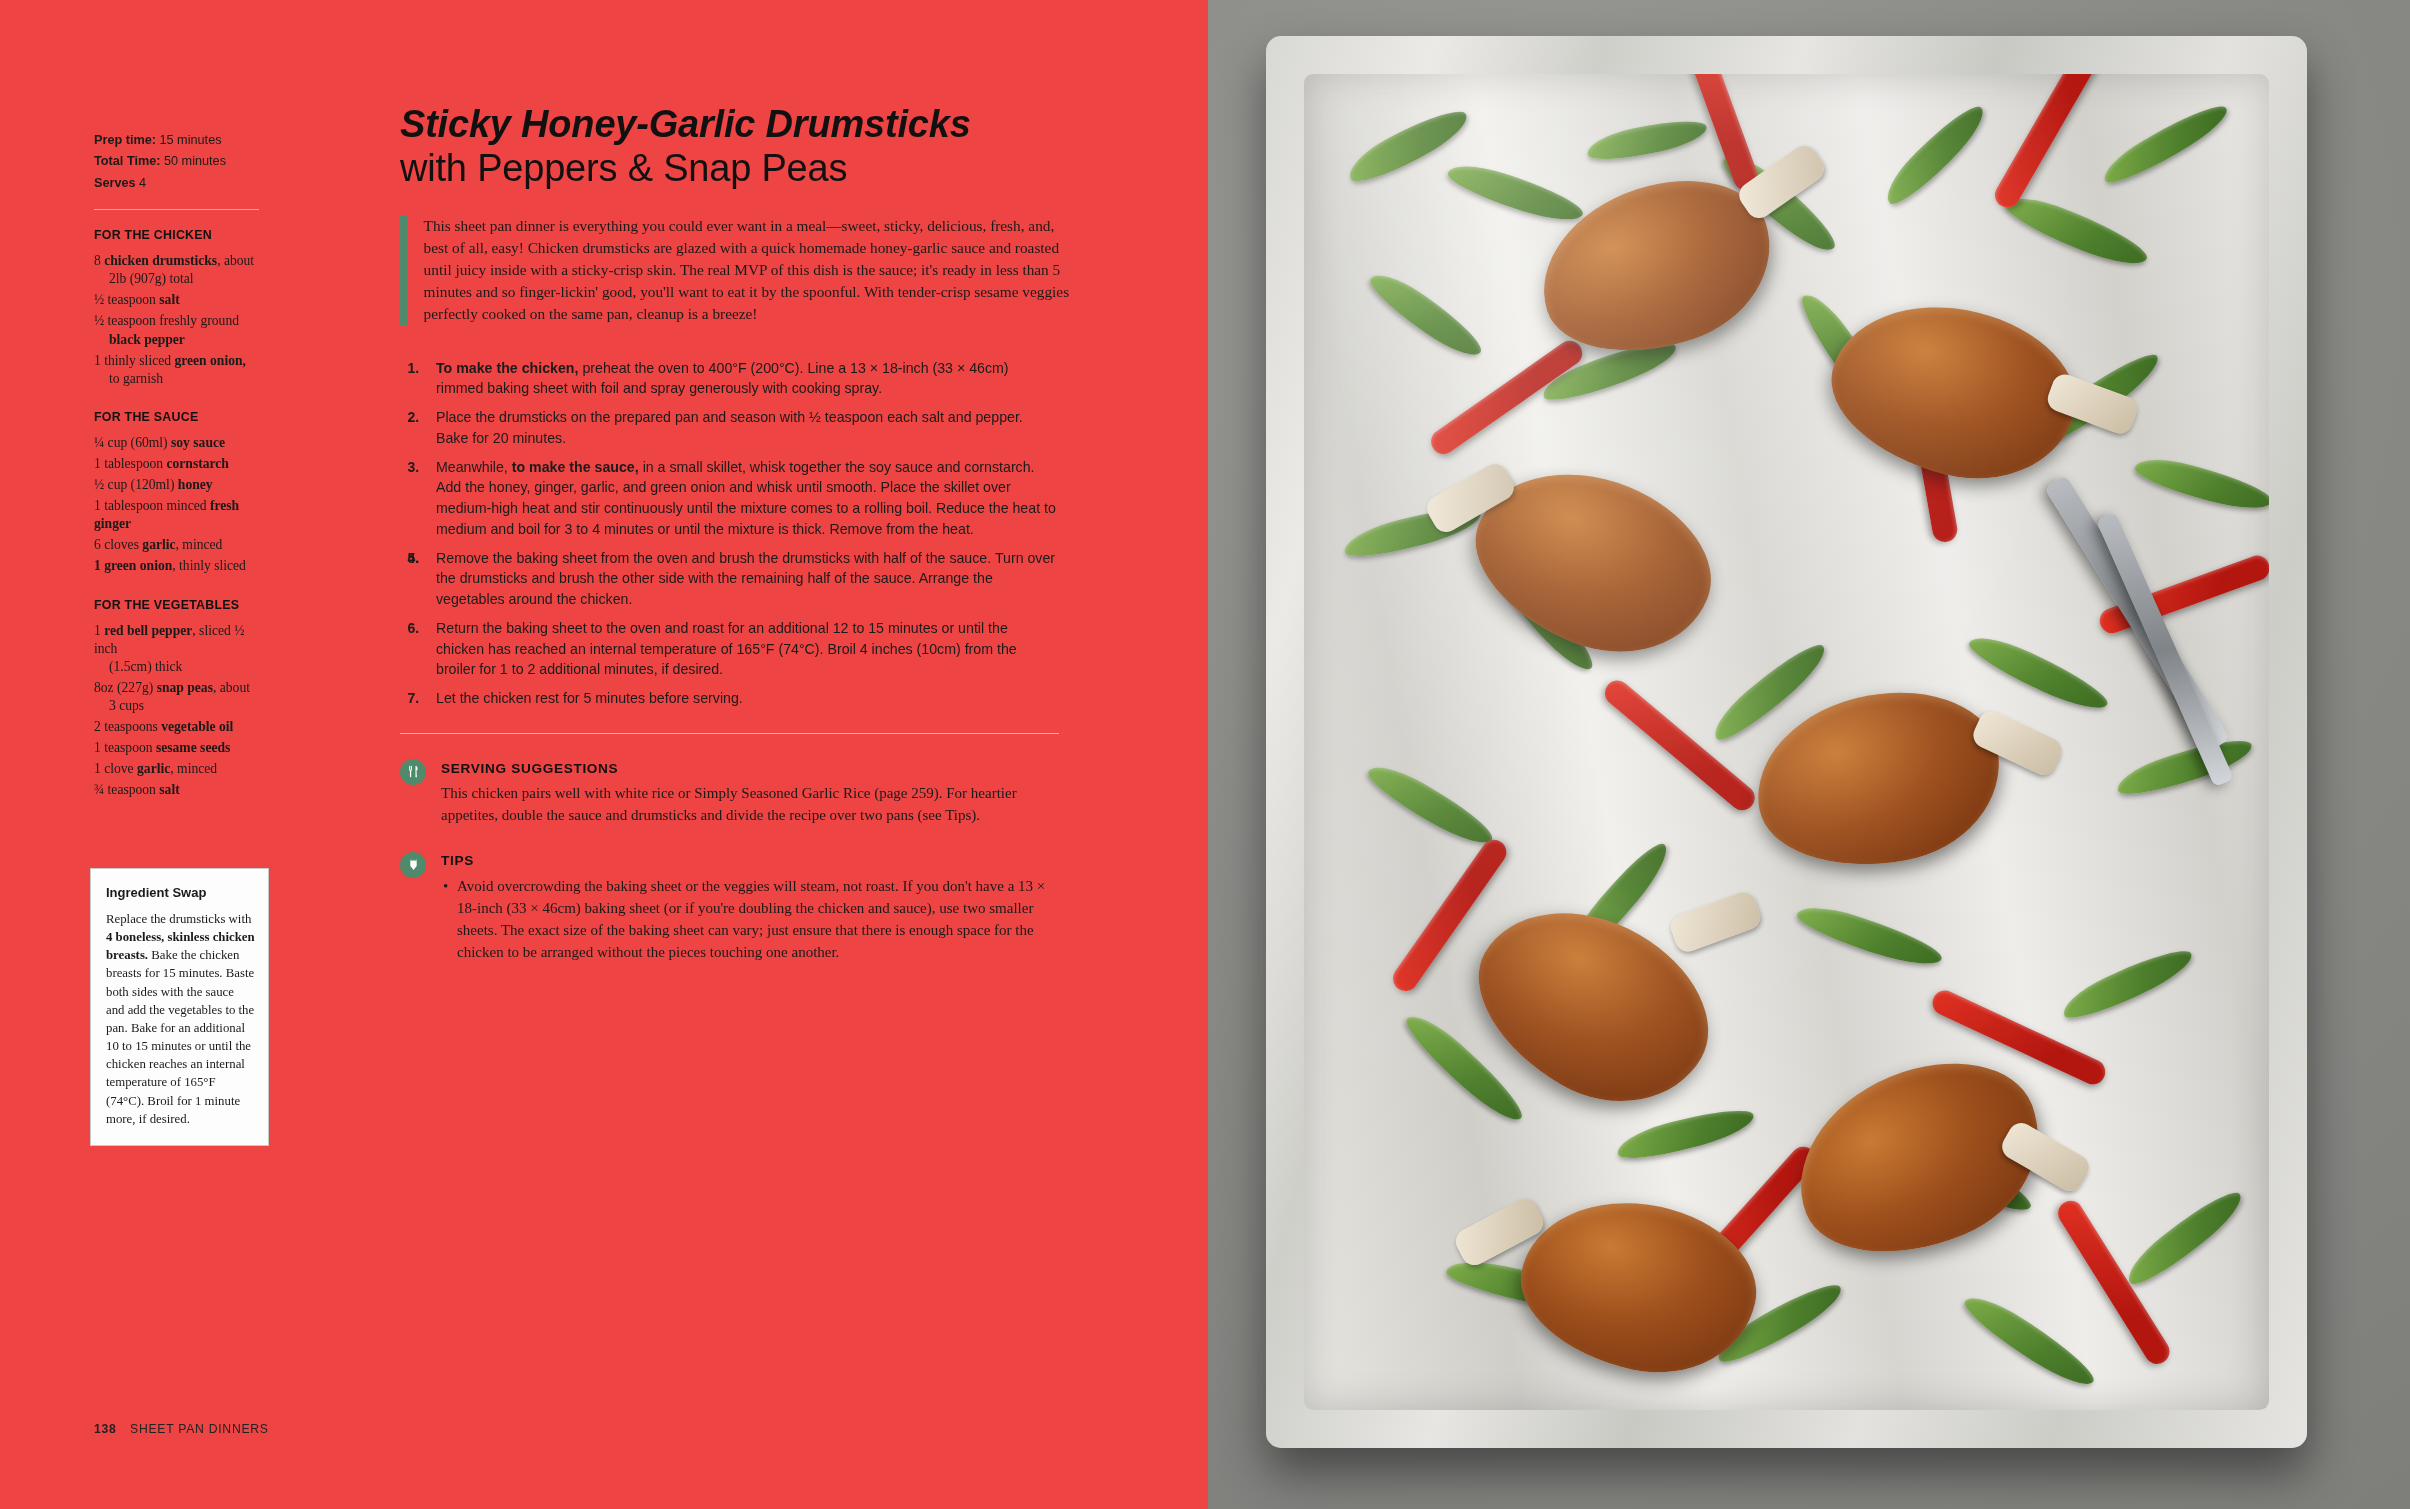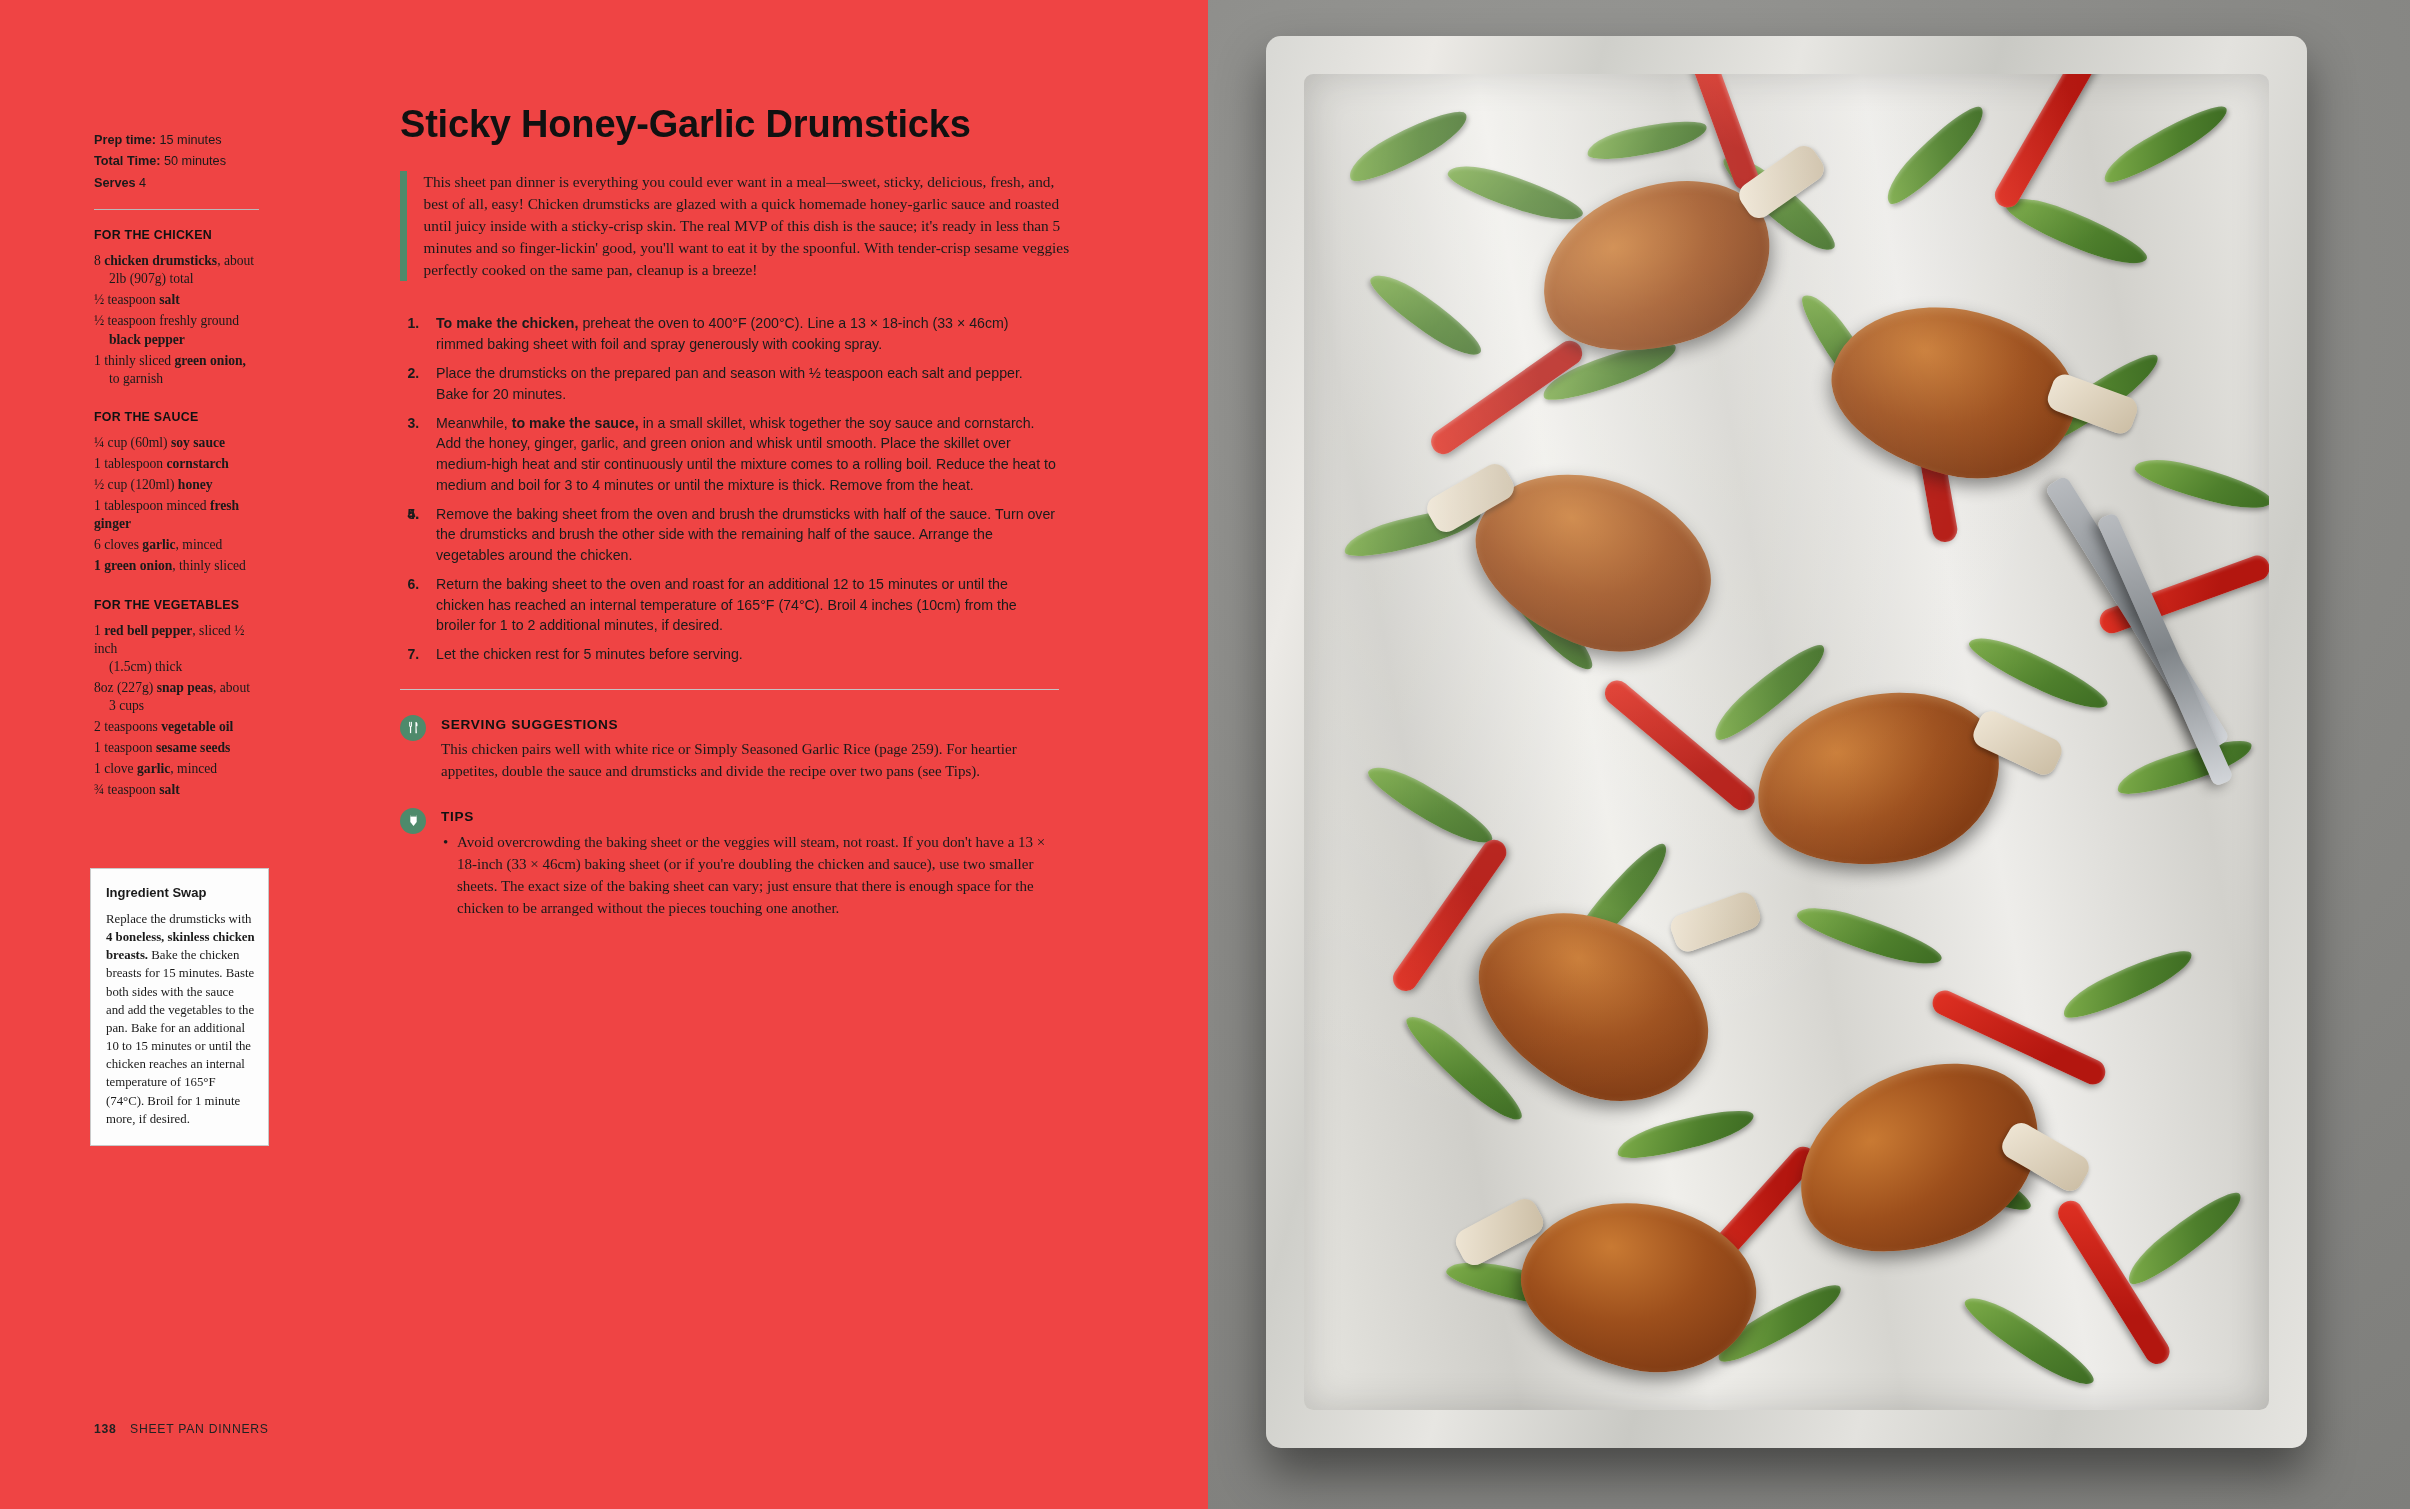--- a/index.html
+++ b/index.html
@@ -91,21 +91,21 @@
     left: 400px; top: 102px;
     width: 678px;
   }
   h1.recipe-title {
     font-family: "Liberation Sans", sans-serif;
     font-size: 38px;
     line-height: 1.16;
     margin: 0 0 0 0;
     color: #111;
   }
-  h1.recipe-title .l1 { font-weight: 700; display:block; letter-spacing: -0.2px;}
+  h1.recipe-title .l1 { font-weight: 700; display:block; letter-spacing: -0.2px; font-style: italic;}
   h1.recipe-title .l2 { font-weight: 400; display:block; letter-spacing: -0.2px;}
 
   .intro-wrap {
     display: flex;
     margin-top: 24.5px;
   }
   .intro-bar {
     width: 6.6px;
     background: #4e8a6b;
     flex: 0 0 6.6px;
@@ -331,20 +331,21 @@
     </div>
 
     <div class="swap-box">
       <h4>Ingredient Swap</h4>
       <div>Replace the drumsticks with <b>4 boneless, skinless chicken breasts.</b> Bake the chicken breasts for 15 minutes. Baste both sides with the sauce and add the vegetables to the pan. Bake for an additional 10 to 15 minutes or until the chicken reaches an internal temperature of 165°F (74°C). Broil for 1 minute more, if desired.</div>
     </div>
 
     <div class="col-main">
       <h1 class="recipe-title">
         <span class="l1">Sticky Honey-Garlic Drumsticks</span>
+        <span class="l2">with Peppers &amp; Snap Peas</span>
       </h1>
 
       <div class="intro-wrap">
         <div class="intro-bar"></div>
         <div class="intro-text">This sheet pan dinner is everything you could ever want in a meal—sweet, sticky, delicious, fresh, and, best of all, easy! Chicken drumsticks are glazed with a quick homemade honey-garlic sauce and roasted until juicy inside with a sticky-crisp skin. The real MVP of this dish is the sauce; it's ready in less than 5 minutes and so finger-lickin' good, you'll want to eat it by the spoonful. With tender-crisp sesame veggies perfectly cooked on the same pan, cleanup is a breeze!</div>
       </div>
 
       <ol class="steps">
         <li><span class="num">1.</span><span><b>To make the chicken,</b> preheat the oven to 400°F (200°C). Line a 13 × 18-inch (33 × 46cm) rimmed baking sheet with foil and spray generously with cooking spray.</span></li>
         <li><span class="num">2.</span><span>Place the drumsticks on the prepared pan and season with ½ teaspoon each salt and pepper. Bake for 20 minutes.</span></li>

